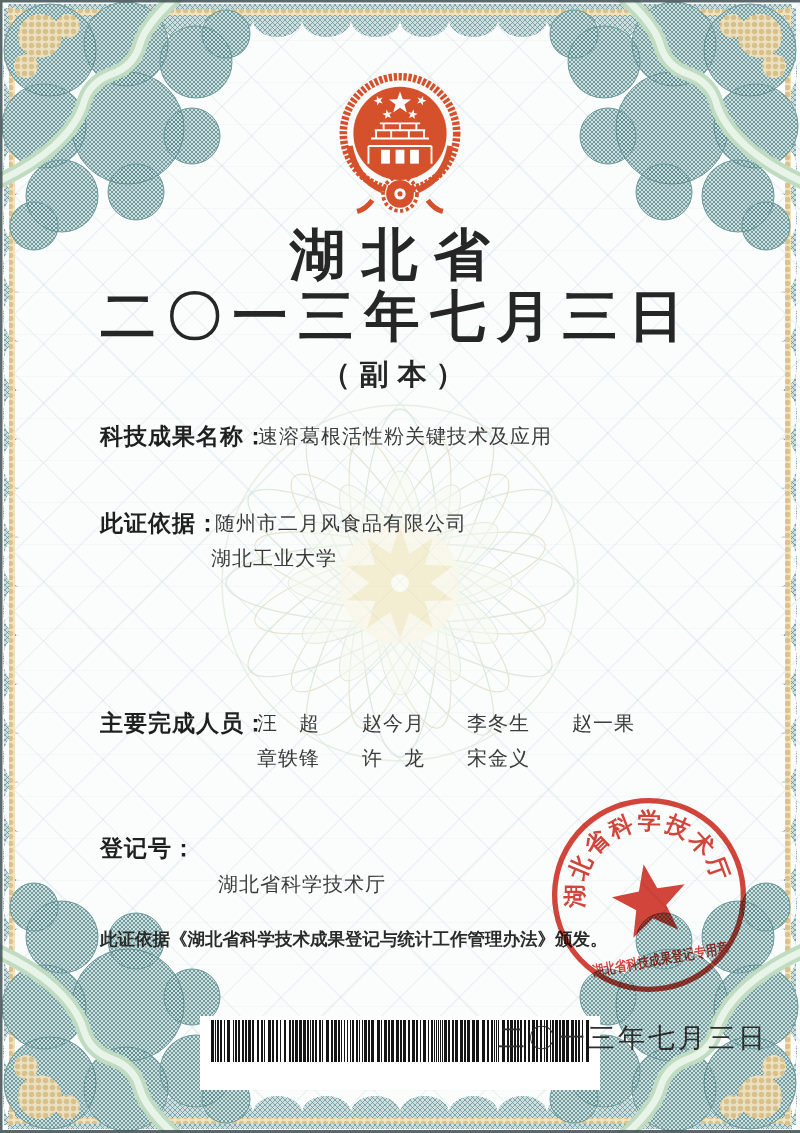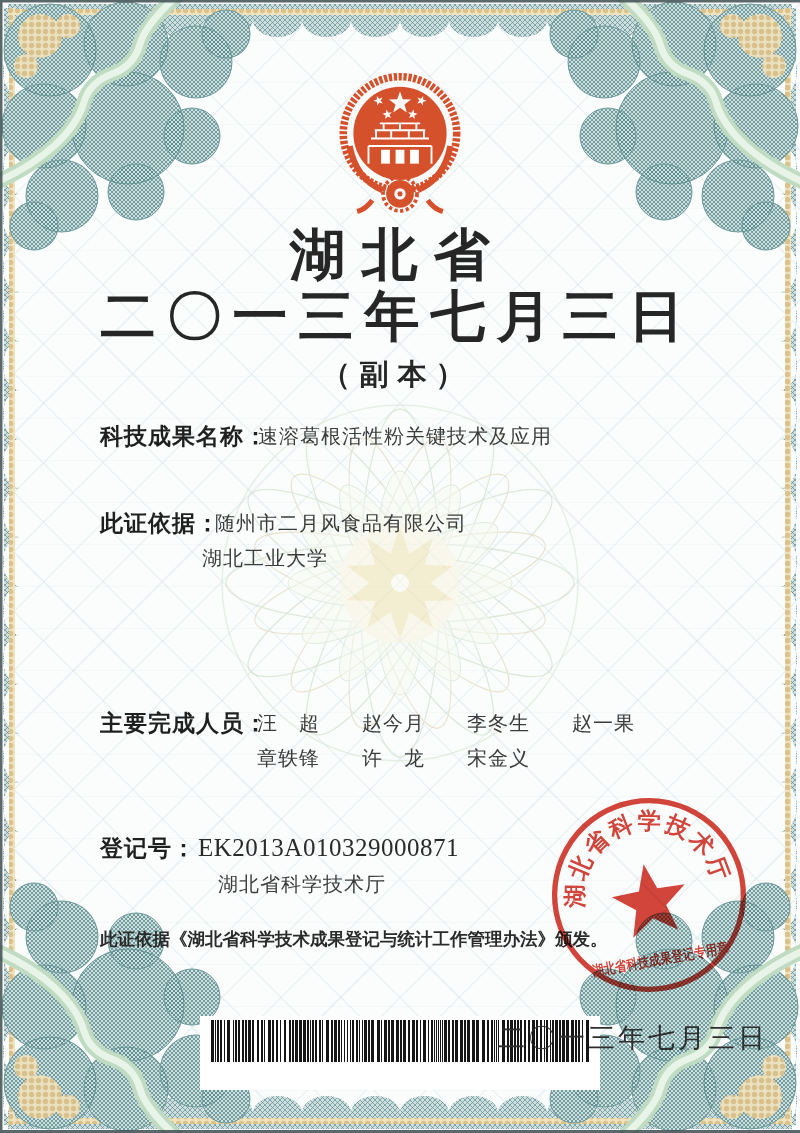--- a/index.html
+++ b/index.html
@@ -192,28 +192,27 @@
 
   <div class="t1">湖北省</div>
   <div class="t2">二〇一三年七月三日</div>
   <div class="t3">（副本）</div>
 
   <div class="lbl" style="left:100px;top:421px">科技成果名称：</div>
   <div class="val" style="left:258px;top:423px">速溶葛根活性粉关键技术及应用</div>
 
   <div class="lbl" style="left:100px;top:508px">此证依据：</div>
   <div class="val" style="left:215px;top:510px">随州市二月风食品有限公司</div>
-  <div class="val" style="left:202px;top:545px">湖北工业大学</div>
+  <div class="val" style="left:211px;top:545px">湖北工业大学</div>
 
   <div class="lbl" style="left:100px;top:708px">主要完成人员：</div>
   <div class="val" style="left:257px;top:710px">汪　超　　赵今月　　李冬生　　赵一果</div>
   <div class="val" style="left:257px;top:745px">章轶锋　　许　龙　　宋金义</div>
 
   <div class="lbl" style="left:100px;top:833px">登记号：</div>
-  <div class="val val-serif" style="left:198px;top:834px">EK2013A010329000871</div>
 
   <div class="val" style="left:218px;top:871px">湖北省科学技术厅</div>
 
   <div class="footnote">此证依据《湖北省科学技术成果登记与统计工作管理办法》颁发。</div>
 
   <div class="seal">
     <svg width="214" height="214" viewBox="0 0 220 220">
       <circle cx="110" cy="110" r="97" fill="none" stroke="#cf2b20" stroke-width="5.5"></circle>
       <path id="sealArc" d="M42,110 A68,68 0 0 1 178,110" fill="none"></path>
       <text font-size="24" font-weight="bold" fill="#cf2b20" letter-spacing="3" font-family="Liberation Serif, serif">

